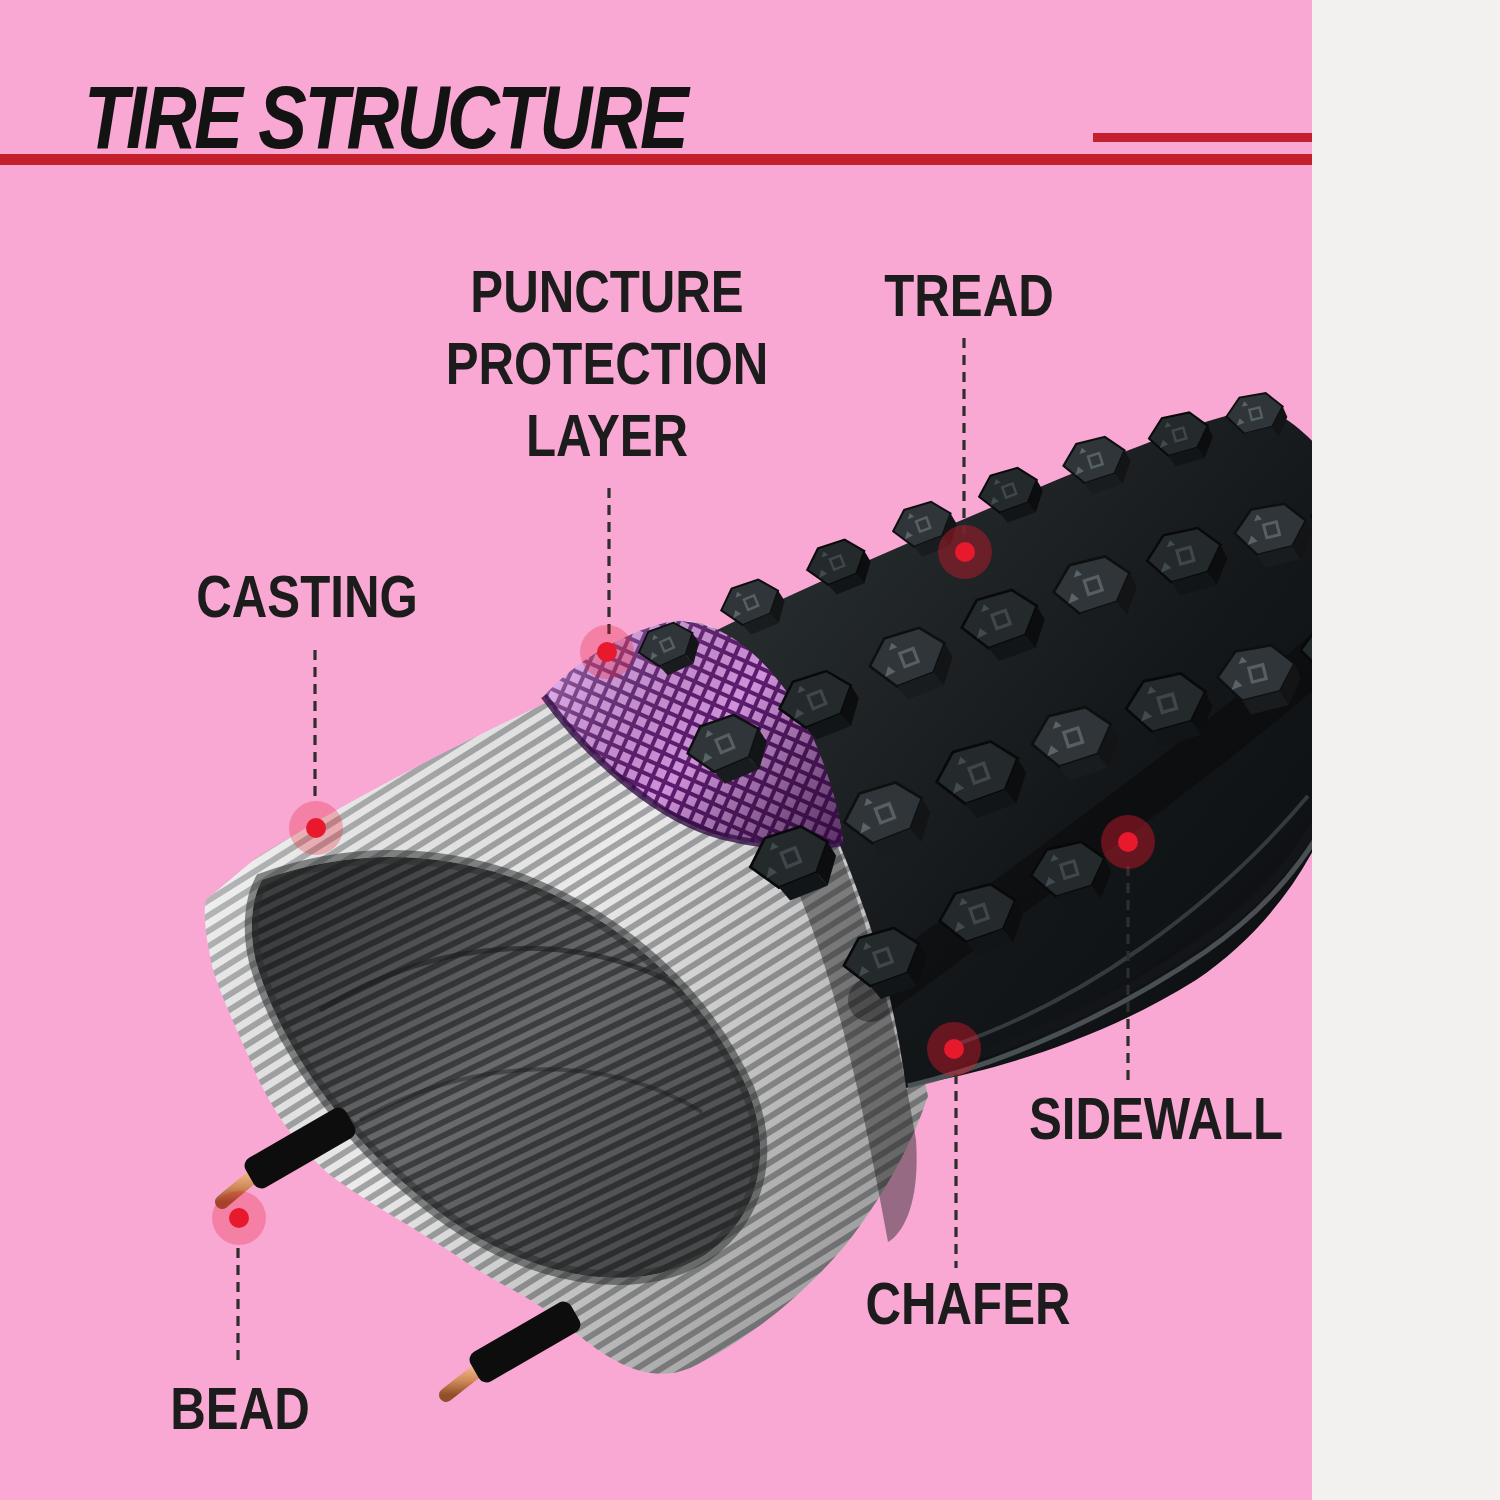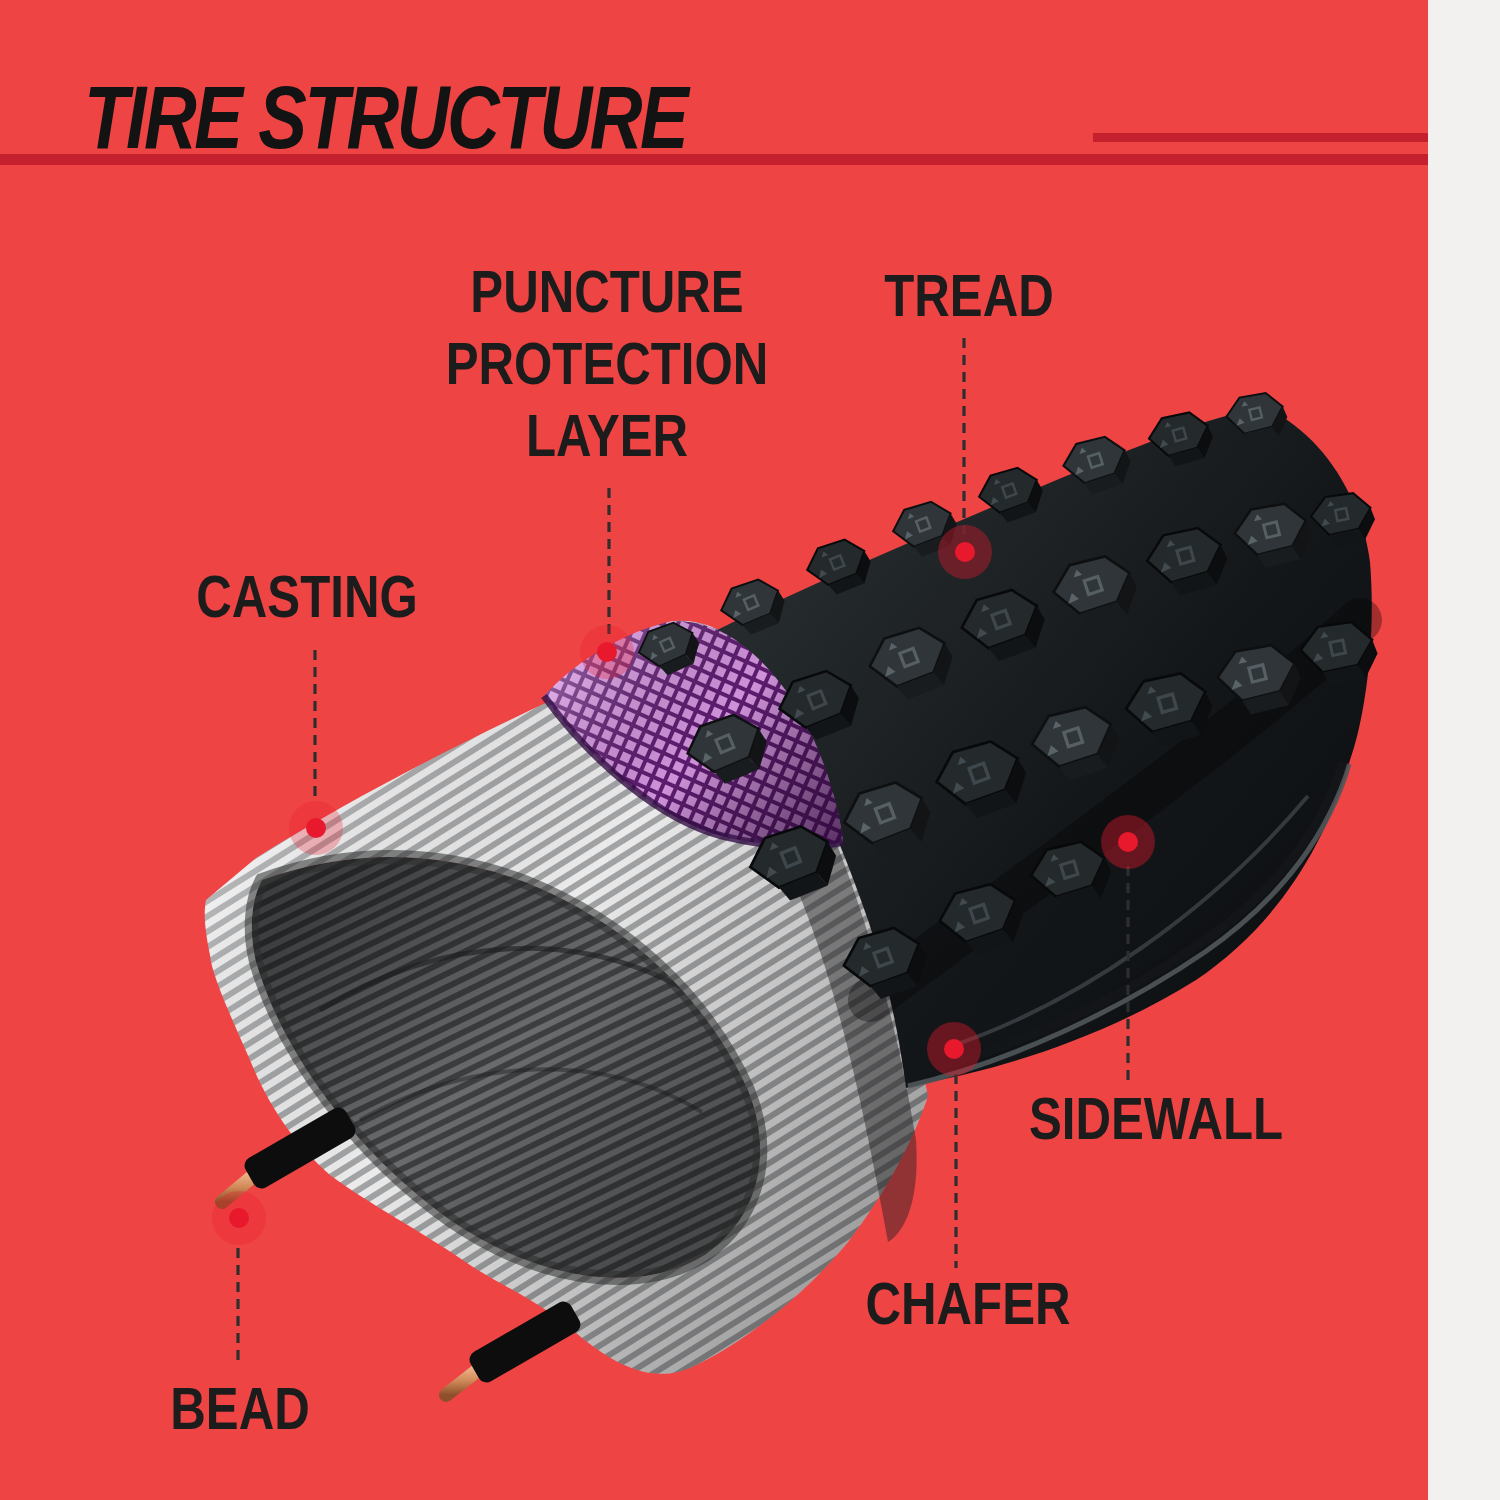--- a/index.html
+++ b/index.html
@@ -1,16 +1,16 @@
 <!DOCTYPE html>
 <html><head>
 <meta charset="utf-8">
 <style>
   html,body{margin:0;padding:0;background:#f2f1ef;}
-  .stage{position:relative;width:1428px;height:1500px;background:#ef4444;overflow:hidden;
+  .stage{position:relative;width:1312px;height:1500px;background:#f9a8d4;overflow:hidden;
          font-family:"Liberation Sans","DejaVu Sans",sans-serif;}
   .title{position:absolute;left:84px;top:66px;font-size:89px;font-weight:700;font-style:italic;
          letter-spacing:-3px;color:#131313;white-space:nowrap;transform:scaleX(.82);
          transform-origin:left top;}
   .rule-main{position:absolute;left:0;top:154px;width:1500px;height:11px;background:#c5202e;}
   .rule-short{position:absolute;left:1093px;top:133px;width:407px;height:9px;background:#c5202e;}
   .lbl{position:absolute;width:600px;font-size:60px;line-height:72px;font-weight:700;color:#1c1c1c;
        text-align:center;transform:scaleX(.82);white-space:nowrap;}
   svg{position:absolute;left:0;top:0;}
 </style>

